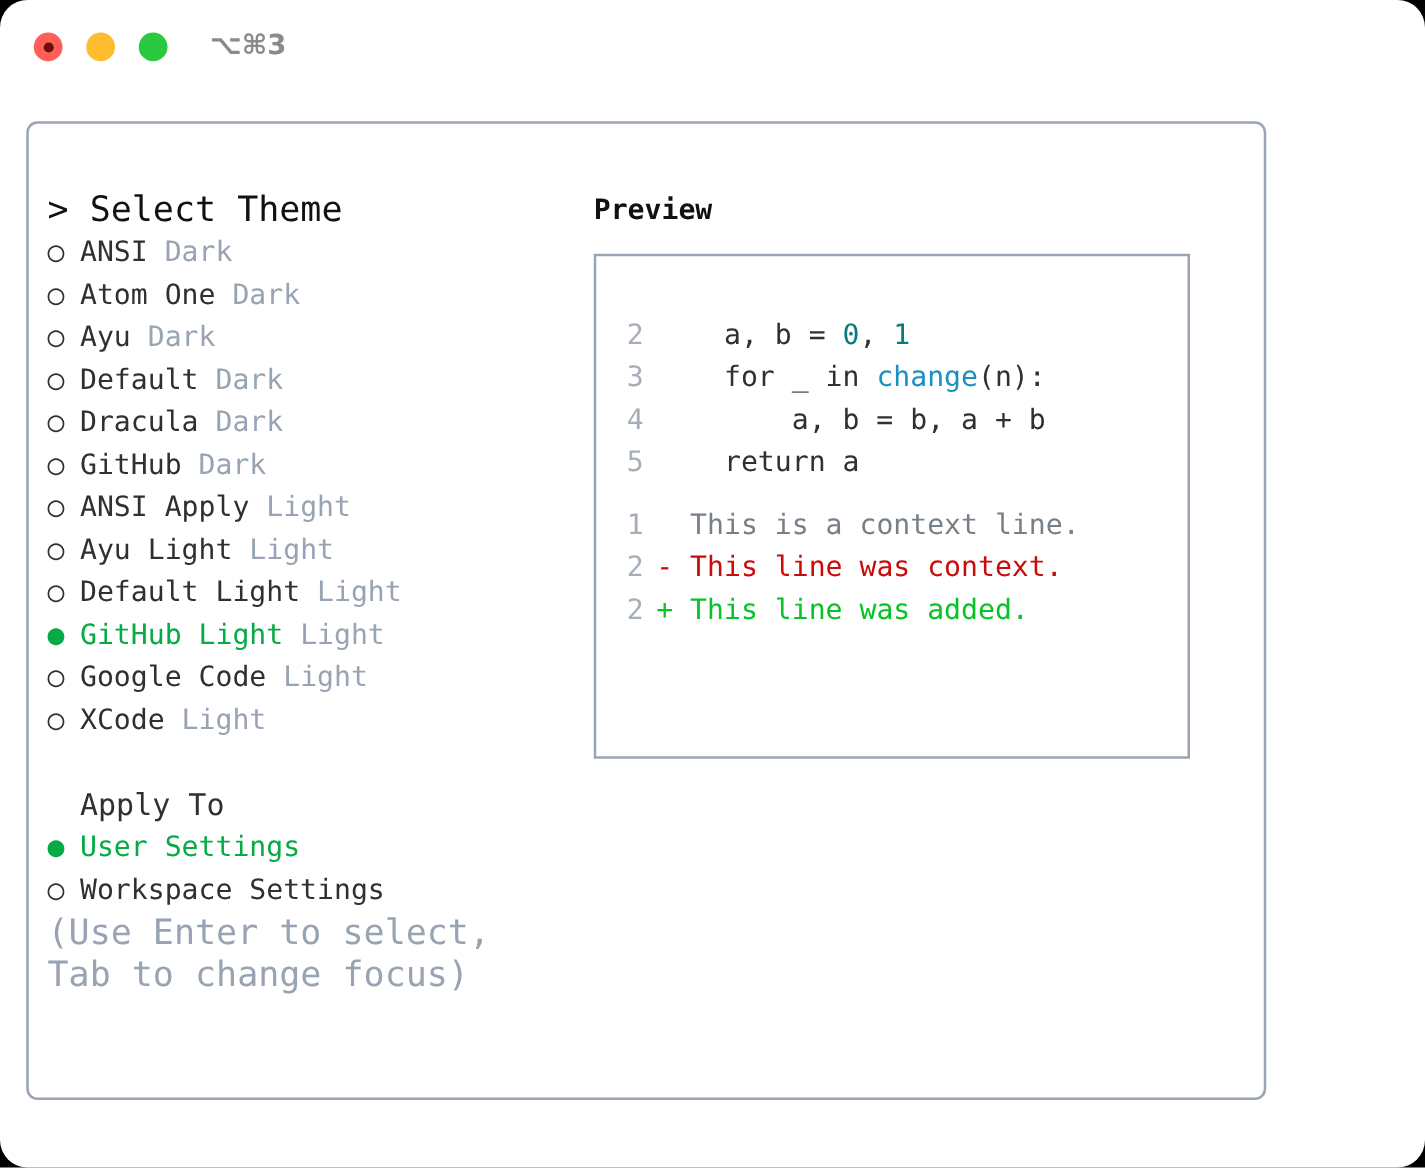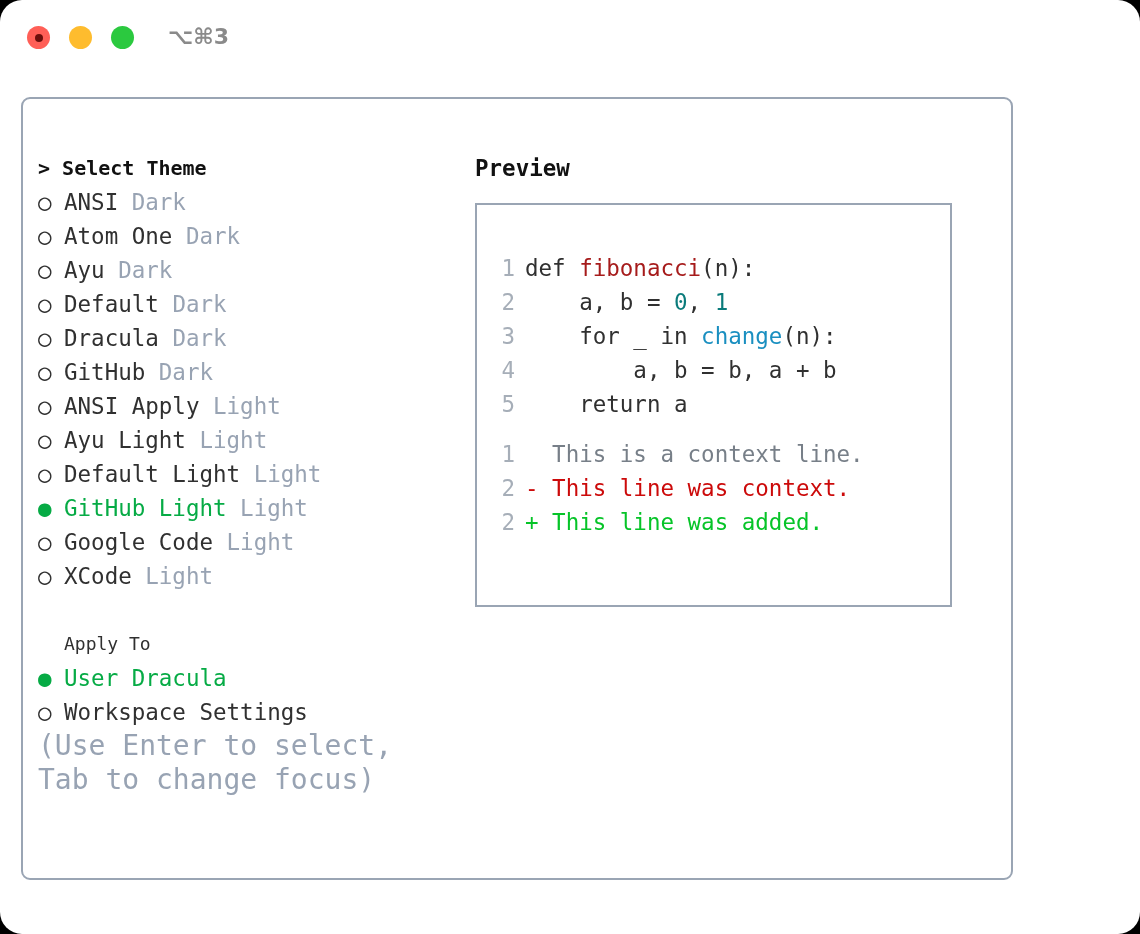--- a/index.html
+++ b/index.html
@@ -77,22 +77,22 @@
   .cols { position: absolute; left: 0; top: 0; width: 100%; height: 100%; }
 
   
   .left-col {
     position: absolute;
     left: 15px; top: 52px;
     width: 450px;
   }
 
   .section-header {
-    font-size: 20px;
-    font-weight: bold;
+    font-size: 28px;
+    font-weight: normal;
     color: #111111;
     line-height: 34px;
     white-space: pre;
   }
   .section-header .caret { color: #111111; }
 
   .theme-list { margin-top: 0px; }
 
   .row {
     font-size: 22.5px;
@@ -106,21 +106,21 @@
     width: 26px;
     color: #303030;
   }
   .row .label { color: #303030; margin-top: 10px; }
   .row .tag { color: #98a3b3; }
 
   .row.selected .bullet,
   .row.selected .label { color: #06ab45; }
 
   .subheader {
-    font-size: 18px;
+    font-size: 24px;
     line-height: 34px;
     color: #303030;
     white-space: pre;
     display: block;
   }
   .subheader .bullet { display: inline-block; width: 26px; }
 
   .spacer { height: 34px; }
 
   .hint {
@@ -215,34 +215,33 @@
             <div class="row selected"><span class="bullet">●</span><span class="label">GitHub Light</span> <span class="tag">Light</span></div>
             <div class="row"><span class="bullet">○</span><span class="label">Google Code</span> <span class="tag">Light</span></div>
             <div class="row"><span class="bullet">○</span><span class="label">XCode</span> <span class="tag">Light</span></div>
           </div>
 
         <div class="spacer"></div>
 
         <div class="subheader"><span class="bullet"> </span><span>Apply To</span></div>
 
         <div id="apply-list">
-            <div class="row selected"><span class="bullet">●</span><span class="label">User Dracula</span></div>
+            <div class="row selected"><span class="bullet">●</span><span class="label">User Settings</span></div>
             <div class="row"><span class="bullet">○</span><span class="label">Workspace Settings</span></div>
           </div>
 
         <div class="hint">(Use Enter to select, Tab to change focus)</div>
       </div>
 
       <div class="right-col">
         <div class="preview-title">Preview</div>
 
         <div class="preview-box">
           <div class="code-area">
             <div id="code-lines">
-                <div class="code-line"><span class="lineno">1</span><span class="tok-plain">def </span><span class="tok-fn">fibonacci</span><span class="tok-plain">(n):</span></div>
                 <div class="code-line"><span class="lineno">2</span><span class="tok-plain">    a, b = </span><span class="tok-num">0</span><span class="tok-plain">, </span><span class="tok-num">1</span></div>
                 <div class="code-line"><span class="lineno">3</span><span class="tok-plain">    for _ in </span><span class="tok-call">change</span><span class="tok-plain">(n):</span></div>
                 <div class="code-line"><span class="lineno">4</span><span class="tok-plain">        a, b = b, a + b</span></div>
                 <div class="code-line"><span class="lineno">5</span><span class="tok-plain">    return a</span></div>
               </div>
             <div class="diff-block" id="diff-lines">
                 <div class="code-line"><span class="lineno">1</span><span class="diff-ctx"> </span><span class="diff-ctx"> This is a context line.</span></div>
                 <div class="code-line"><span class="lineno">2</span><span class="diff-del">-</span><span class="diff-del"> This line was context.</span></div>
                 <div class="code-line"><span class="lineno">2</span><span class="diff-add">+</span><span class="diff-add"> This line was added.</span></div>
               </div>

